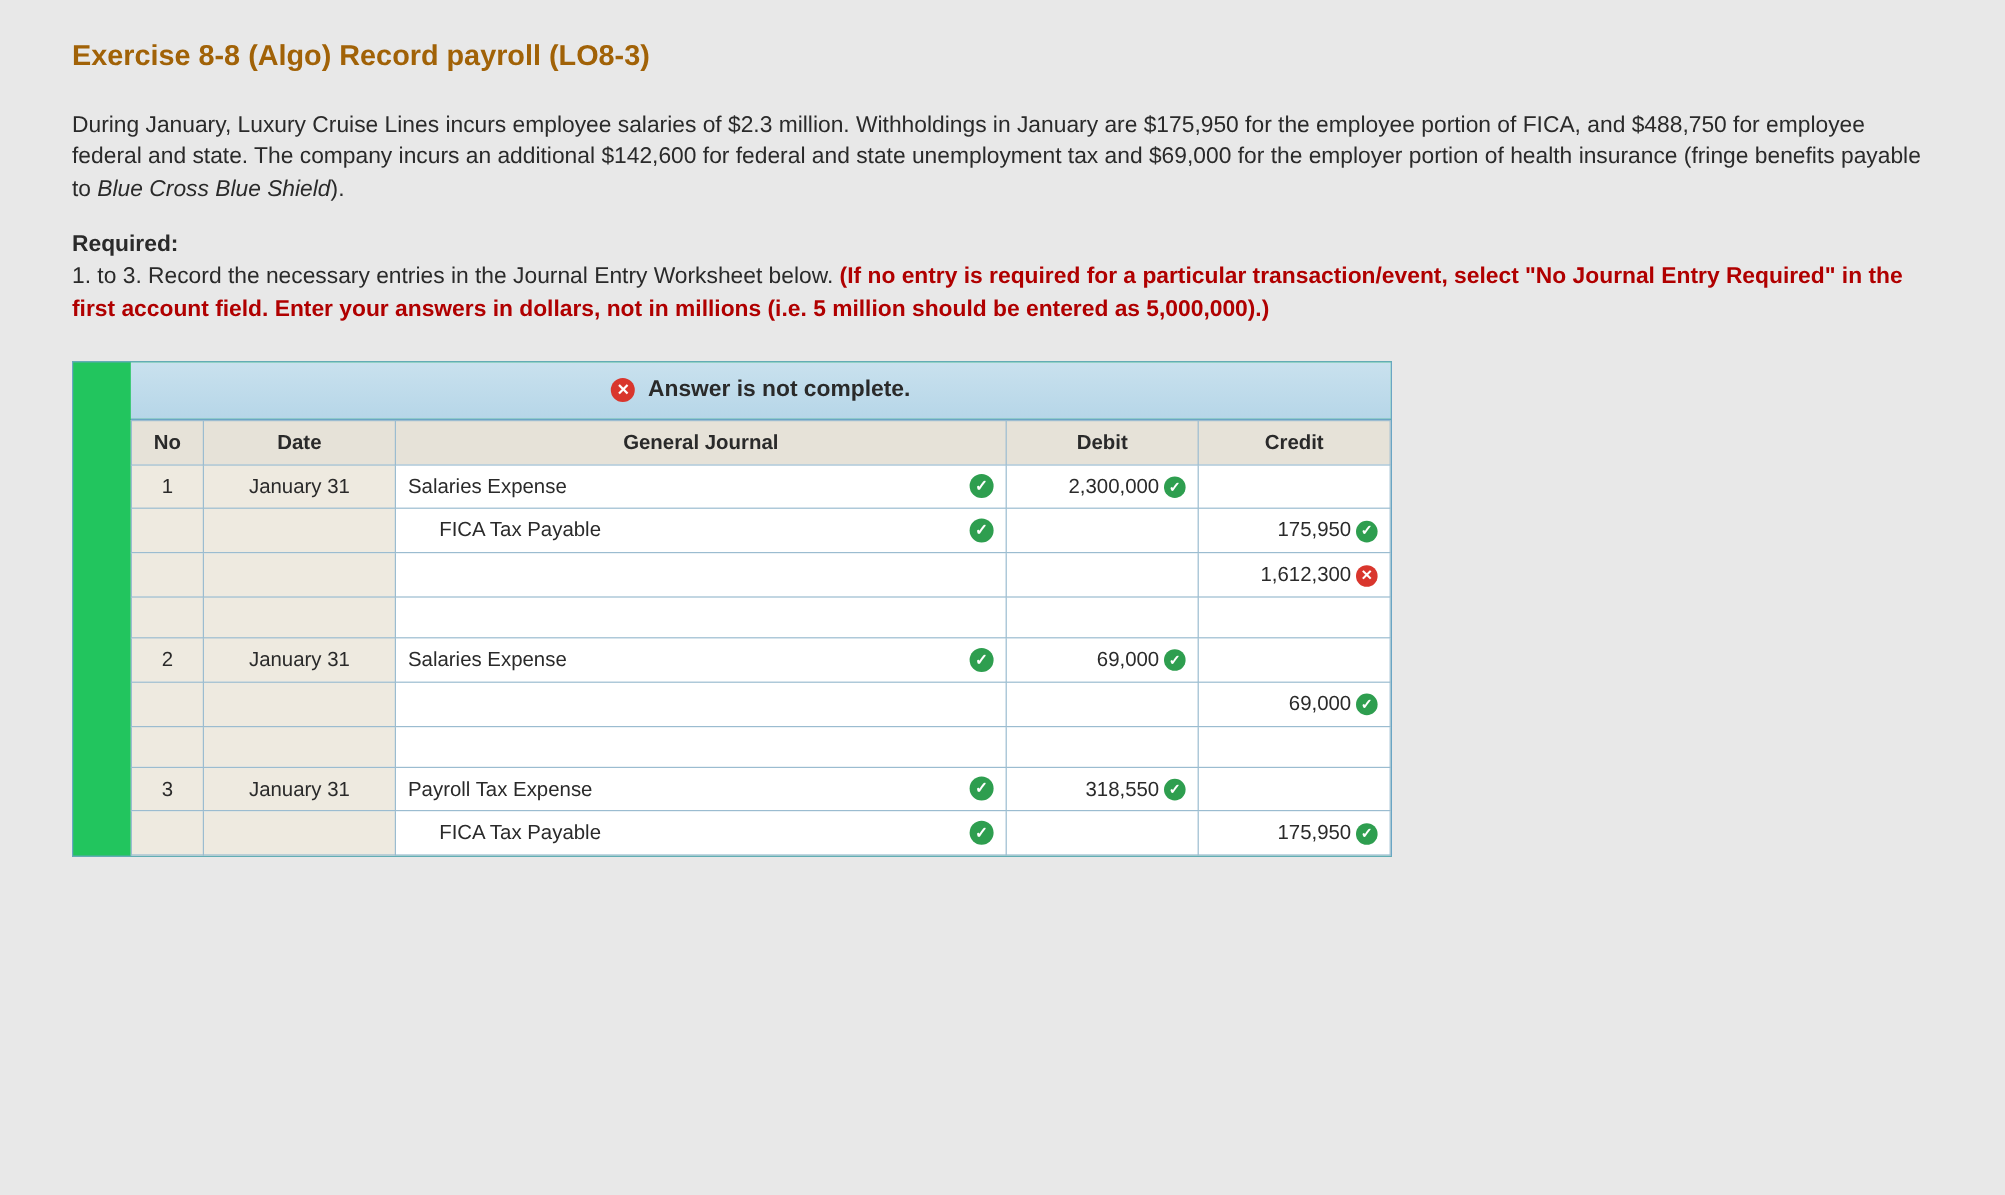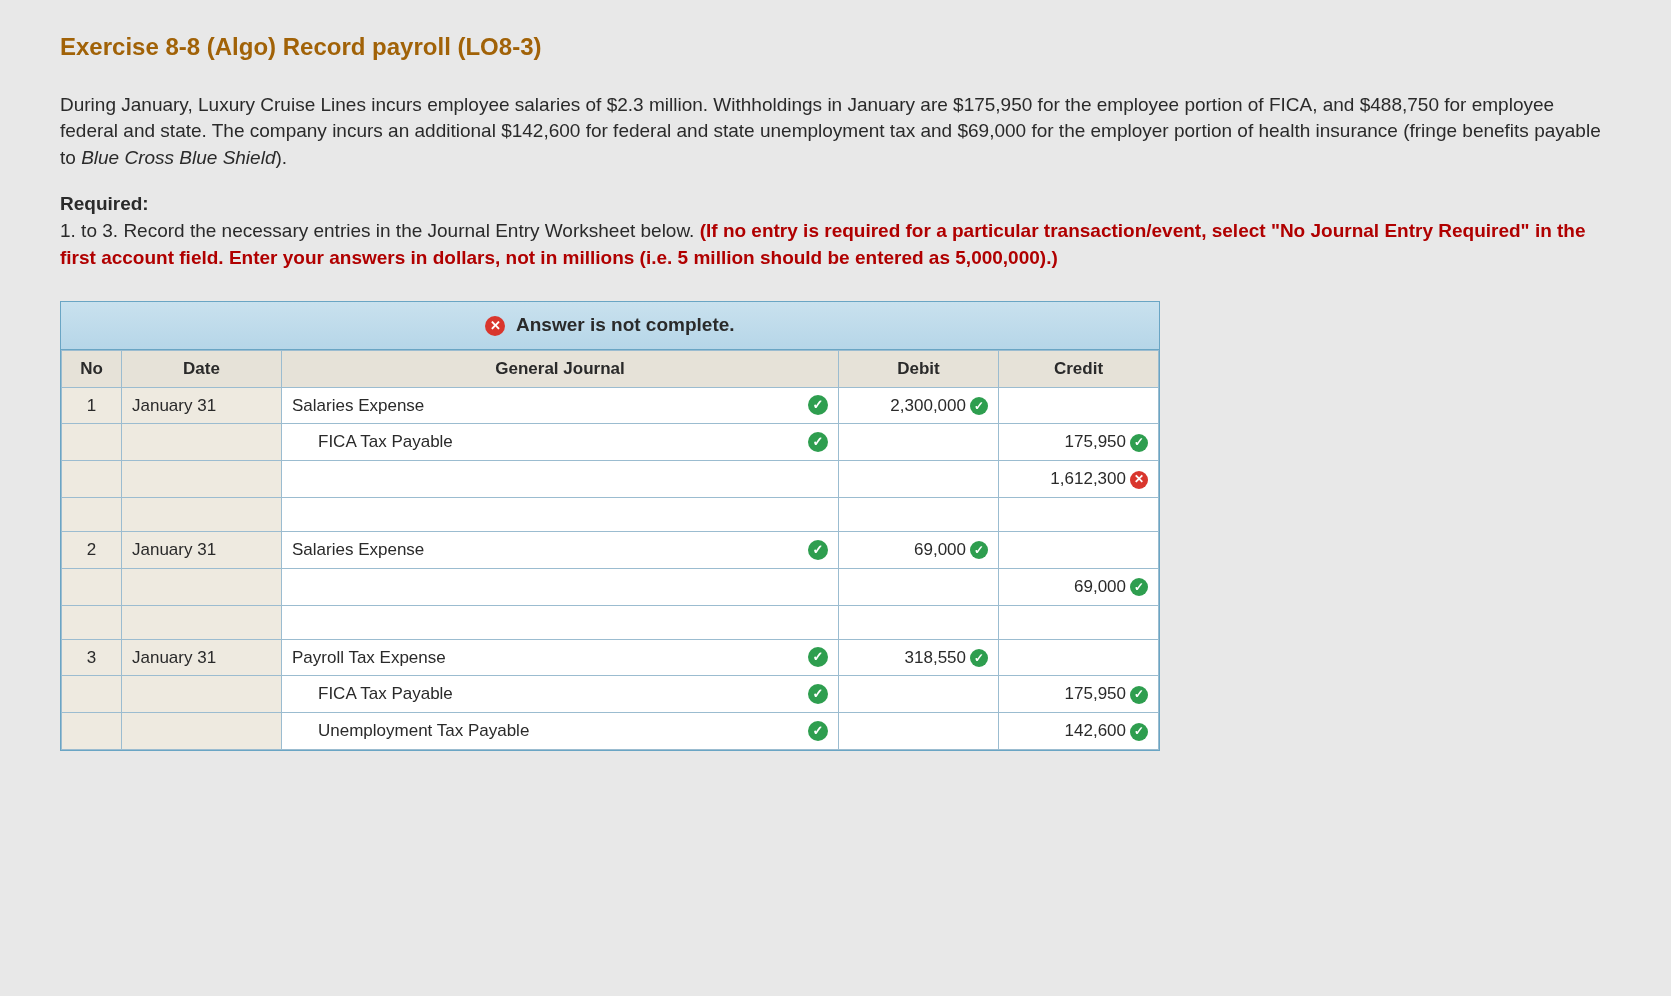--- a/index.html
+++ b/index.html
@@ -31,20 +31,21 @@
     font-size: 19px;
     margin-bottom: 30px;
   }
   .required-text strong.red { color: #b00000; font-weight: bold; }
   .required-text strong { font-weight: normal; }
 
   .journal-container {
     border: 1px solid #6aa5c4;
     background: #22c55e;
     width: 1100px;
+    padding-left: 48px;
   }
   .status-bar {
     background: linear-gradient(#c9e1ee, #b6d6e8);
     border-bottom: 1px solid #6aa5c4;
     text-align: center;
     padding: 10px 0;
     font-weight: bold;
     font-size: 19px;
   }
   .status-bar .x-icon {
@@ -77,21 +78,21 @@
     background: #e6e2d8;
     font-weight: bold;
     text-align: center;
   }
   .col-no { width: 60px; text-align: center; }
   .col-date { width: 160px; text-align: center; }
   .col-journal { width: auto; text-align: left; }
   .col-debit { width: 160px; text-align: right; }
   .col-credit { width: 160px; text-align: right; }
   td.col-no { background: #eeeae0; text-align: center; }
-  td.col-date { background: #eeeae0; text-align: left; }
+  td.col-date { background: #eeeae0; text-align: center; }
   td.col-journal.indent { padding-left: 36px; }
   .amount-cell {
     text-align: right;
     white-space: nowrap;
   }
   .mark {
     display: inline-flex;
     align-items: center;
     justify-content: center;
     width: 18px; height: 18px;
@@ -246,27 +247,15 @@
           <td class="col-date"></td>
           <td class="col-journal indent">
             <div class="journal-flex">
               <span class="txt">FICA Tax Payable</span>
               <span class="row-check">✓</span>
             </div>
           </td>
           <td class="col-debit amount-cell"></td>
           <td class="col-credit amount-cell"><span>175,950</span><span class="mark check">✓</span></td>
         </tr>
-        <tr>
-          <td class="col-no"></td>
-          <td class="col-date"></td>
-          <td class="col-journal indent">
-            <div class="journal-flex">
-              <span class="txt">Unemployment Tax Payable</span>
-              <span class="row-check">✓</span>
-            </div>
-          </td>
-          <td class="col-debit amount-cell"></td>
-          <td class="col-credit amount-cell"><span>142,600</span><span class="mark check">✓</span></td>
-        </tr>
       </tbody>
   </table>
 </div>
 
 </body></html>

